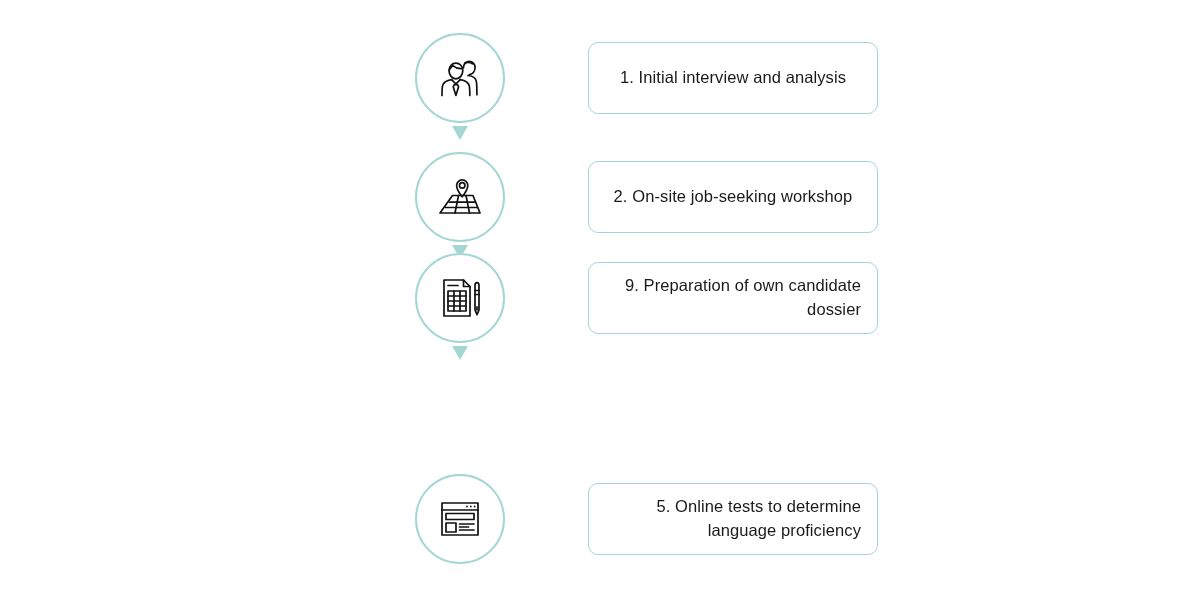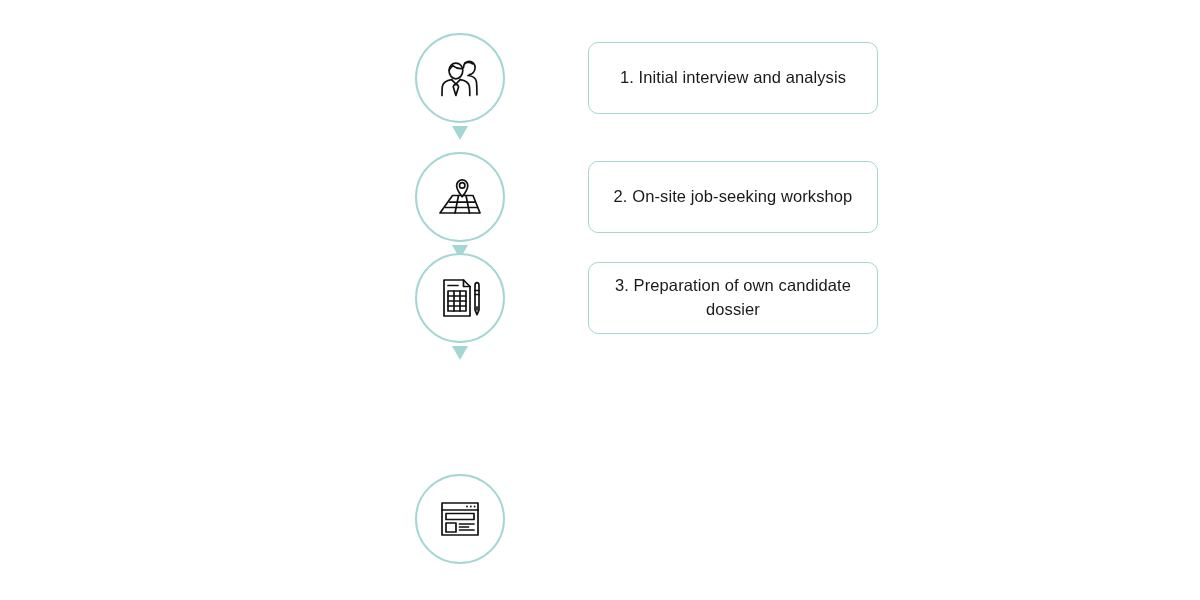--- a/index.html
+++ b/index.html
@@ -72,21 +72,21 @@
     display: flex;
     align-items: center;
     justify-content: center;
     padding: 4px 16px;
   }
   .step-label {
     font-family: "Liberation Sans", sans-serif;
     font-size: 16.5px;
     font-weight: 400;
     color: #1a1a1a;
-    text-align: center;
+    text-align: right;
     line-height: 1.45;
     letter-spacing: 0.1px;
   }
 
   
   .row-0 { top: 33px; }
   .row-1 { top: 152px; }
   .row-2 { top: 253px; }
   .row-3 { top: 363px; }
   .row-4 { top: 474px; }
@@ -196,21 +196,21 @@
 
     <div class="connector">
       <span>
         <svg width="18" height="18" viewBox="0 0 18 18">
           <polygon points="1,1 17,1 9,15" fill="#a4d6d4"></polygon>
         </svg>
       </span>
     </div>
 
     <div class="step-box">
-      <div class="step-label">3. Preparation of own candidate dossier</div>
+      <div class="step-label">9. Preparation of own candidate dossier</div>
     </div>
   </div>
 
 
   <div class="step-row row-4">
 
     <div class="icon-circle">
       <span>
         <svg width="50" height="50" viewBox="0 0 50 50" fill="none" stroke="#111111" stroke-width="1.7" stroke-linecap="round" stroke-linejoin="round">
 
@@ -226,15 +226,18 @@
 
           <rect x="11" y="29" width="10" height="9"></rect>
 
           <path d="M24.5 30h14.5"></path>
           <path d="M24.5 33h9"></path>
           <path d="M24.5 36h14.5"></path>
         </svg>
       </span>
     </div>
 
+    <div class="step-box">
+      <div class="step-label">5. Online tests to determine language proficiency</div>
+    </div>
   </div>
 
 </div>
 
 </body></html>

